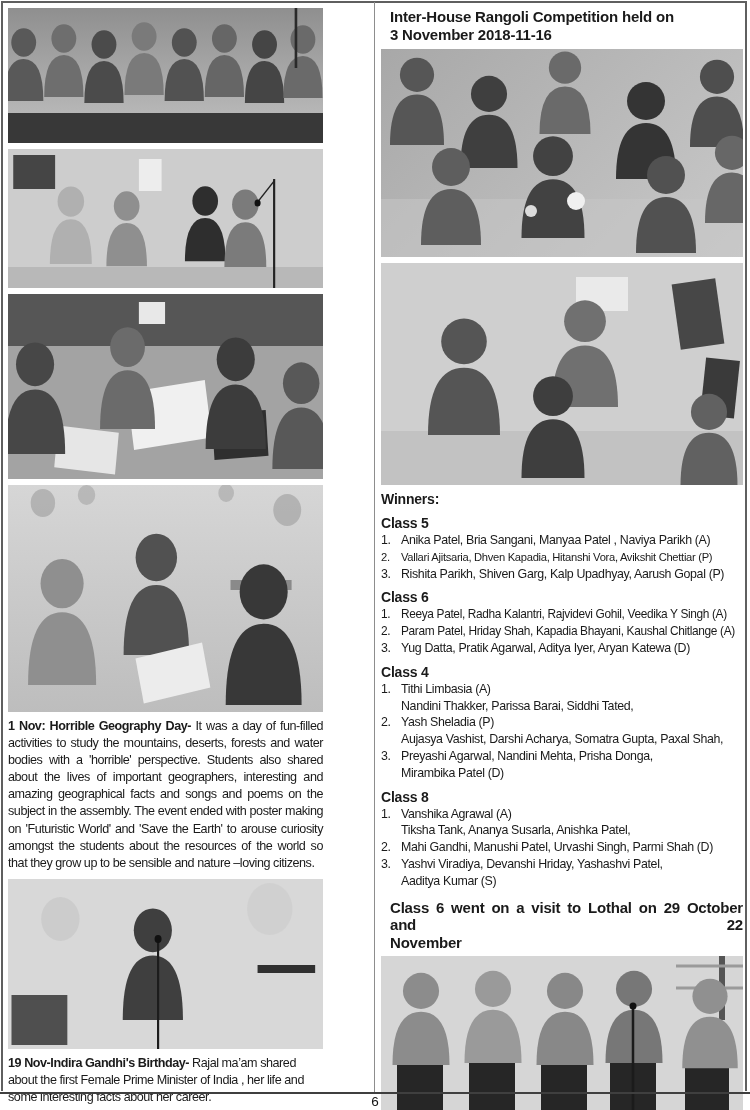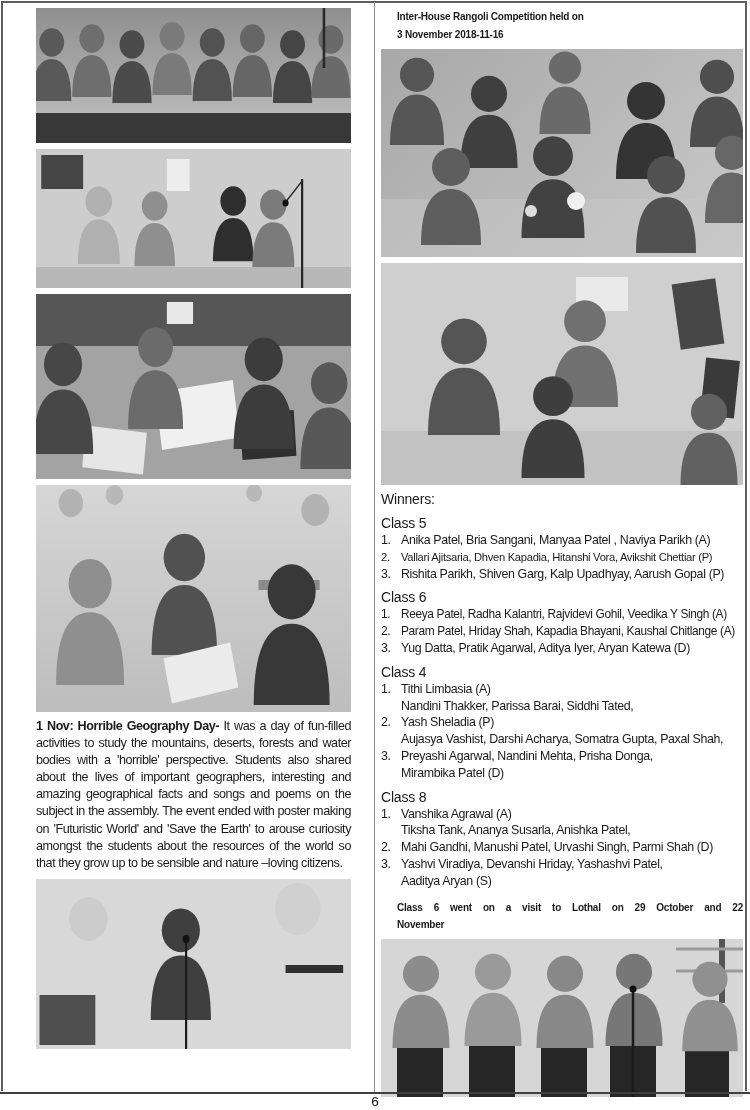--- a/index.html
+++ b/index.html
@@ -8,43 +8,43 @@
     font-family:"Liberation Sans", sans-serif;color:#1a1a1a;overflow:hidden;
   }
   .sheet-border{
     position:absolute;left:1px;top:1px;width:746px;height:1090px;
     border-left:2px solid #5f5f5f;border-top:2px solid #5f5f5f;border-right:2px solid #5f5f5f;
     box-sizing:border-box;pointer-events:none;
   }
   .bottom-rule{position:absolute;left:0;top:1092px;width:750px;height:0;border-top:2px solid #3f3f3f;}
   .page-number{position:absolute;left:0;top:1094px;width:750px;text-align:center;font-size:13.5px;color:#111;}
   .col{position:absolute;}
-  .col-left{left:8px;top:8px;width:315px;margin-left:28px;}
+  .col-left{left:8px;top:8px;width:315px;}
   .col-right{left:381px;top:6px;width:362px;}
   .column-divider{position:absolute;left:374px;top:2px;width:1px;height:1090px;background:#8d8d8d;}
 
   .photo{position:relative;width:100%;overflow:hidden;margin:0 0 6px 0;background:#bdbdbd;}
   .photo svg{display:block;width:100%;height:100%;}
 
   
   .para{font-size:12.6px;letter-spacing:-0.45px;line-height:17.1px;margin:0;}
   .para.justified{text-align:justify;}
   .para .lead{font-weight:bold;}
   .para-geo{margin-top:6px;}
   .para-indira{margin-top:5px;}
 
   
-  .rc-heading{font-weight:bold;font-size:10px;line-height:17.5px;letter-spacing:-0.2px;margin:2px 0 6px 16px;}
+  .rc-heading{font-weight:bold;font-size:15px;line-height:17.5px;letter-spacing:-0.2px;margin:2px 0 6px 9px;}
   .rc-heading .hline{display:block;}
   .rc-heading .hline.stretch{text-align:justify;text-align-last:justify;}
   .lothal-heading{margin-top:9px;margin-bottom:5px;}
 
   
   .winners{margin-top:0;}
-  .winners-label,.class-name{font-weight:normal;font-size:14px;line-height:17px;letter-spacing:-0.2px;}
+  .winners-label,.class-name{font-weight:bold;font-size:14px;line-height:17px;letter-spacing:-0.2px;}
   .wblock{margin-top:7px;}
   .wblock:first-of-type{margin-top:0;}
   .witem{display:flex;font-size:12.4px;letter-spacing:-0.35px;line-height:16.8px;}
   .witem .num{flex:none;width:20px;}
   .witem .txt{flex:1;min-width:0;}
   .witem .ln{display:block;white-space:nowrap;}
   .witem.small{font-size:11.2px;letter-spacing:-0.3px;}
   .witem.mid{font-size:11.9px;letter-spacing:-0.35px;}
 </style>
 </head>
@@ -132,20 +132,23 @@
         <circle cx="60" cy="40" r="22" fill="#c8c8c8" opacity="0.7"></circle>
         <circle cx="300" cy="30" r="26" fill="#cccccc" opacity="0.6"></circle>
         <rect x="4" y="116" width="64" height="50" fill="#4f4f4f"></rect>
         <rect x="286" y="86" width="66" height="8" fill="#303030"></rect>
         <use href="#person" width="40" height="50" transform="translate(120,26) scale(2.3)" fill="#3f3f3f"></use>
         <line x1="172" y1="62" x2="172" y2="170" stroke="#1c1c1c" stroke-width="2.5"></line>
         <circle cx="172" cy="60" r="4" fill="#111111"></circle>
       </svg>
     </div>
 
+    <p class="para para-indira">
+      <span class="lead">19 Nov-Indira Gandhi's Birthday-</span><span> Rajal ma’am shared about the first Female Prime Minister of India , her life and some interesting facts about her career.</span>
+    </p>
   </div>
 
   <div class="col col-right">
 
     <div class="rc-heading">
       <span class="hline">Inter-House Rangoli Competition held on</span>
       <span class="hline">3 November 2018-11-16</span>
     </div>
 
     <div class="photo" style="height:208px;background:linear-gradient(135deg,#a8a8a8,#c9c9c9);">
@@ -269,21 +272,21 @@
           <span class="num">2.</span>
           <span class="txt">
               <span class="ln">Mahi Gandhi, Manushi Patel, Urvashi Singh, Parmi Shah (D)</span>
               <span class="ln"></span>
             </span>
         </div>
         <div class="witem">
           <span class="num">3.</span>
           <span class="txt">
               <span class="ln">Yashvi Viradiya, Devanshi Hriday, Yashashvi Patel,</span>
-              <span class="ln">Aaditya Aryan (S)</span>
+              <span class="ln">Aaditya Kumar (S)</span>
             </span>
         </div>
       </div>
     </div>
 
     <div class="rc-heading lothal-heading">
       <span class="hline stretch">Class 6 went on a visit to Lothal on 29 October and 22</span>
       <span class="hline">November</span>
     </div>
 

